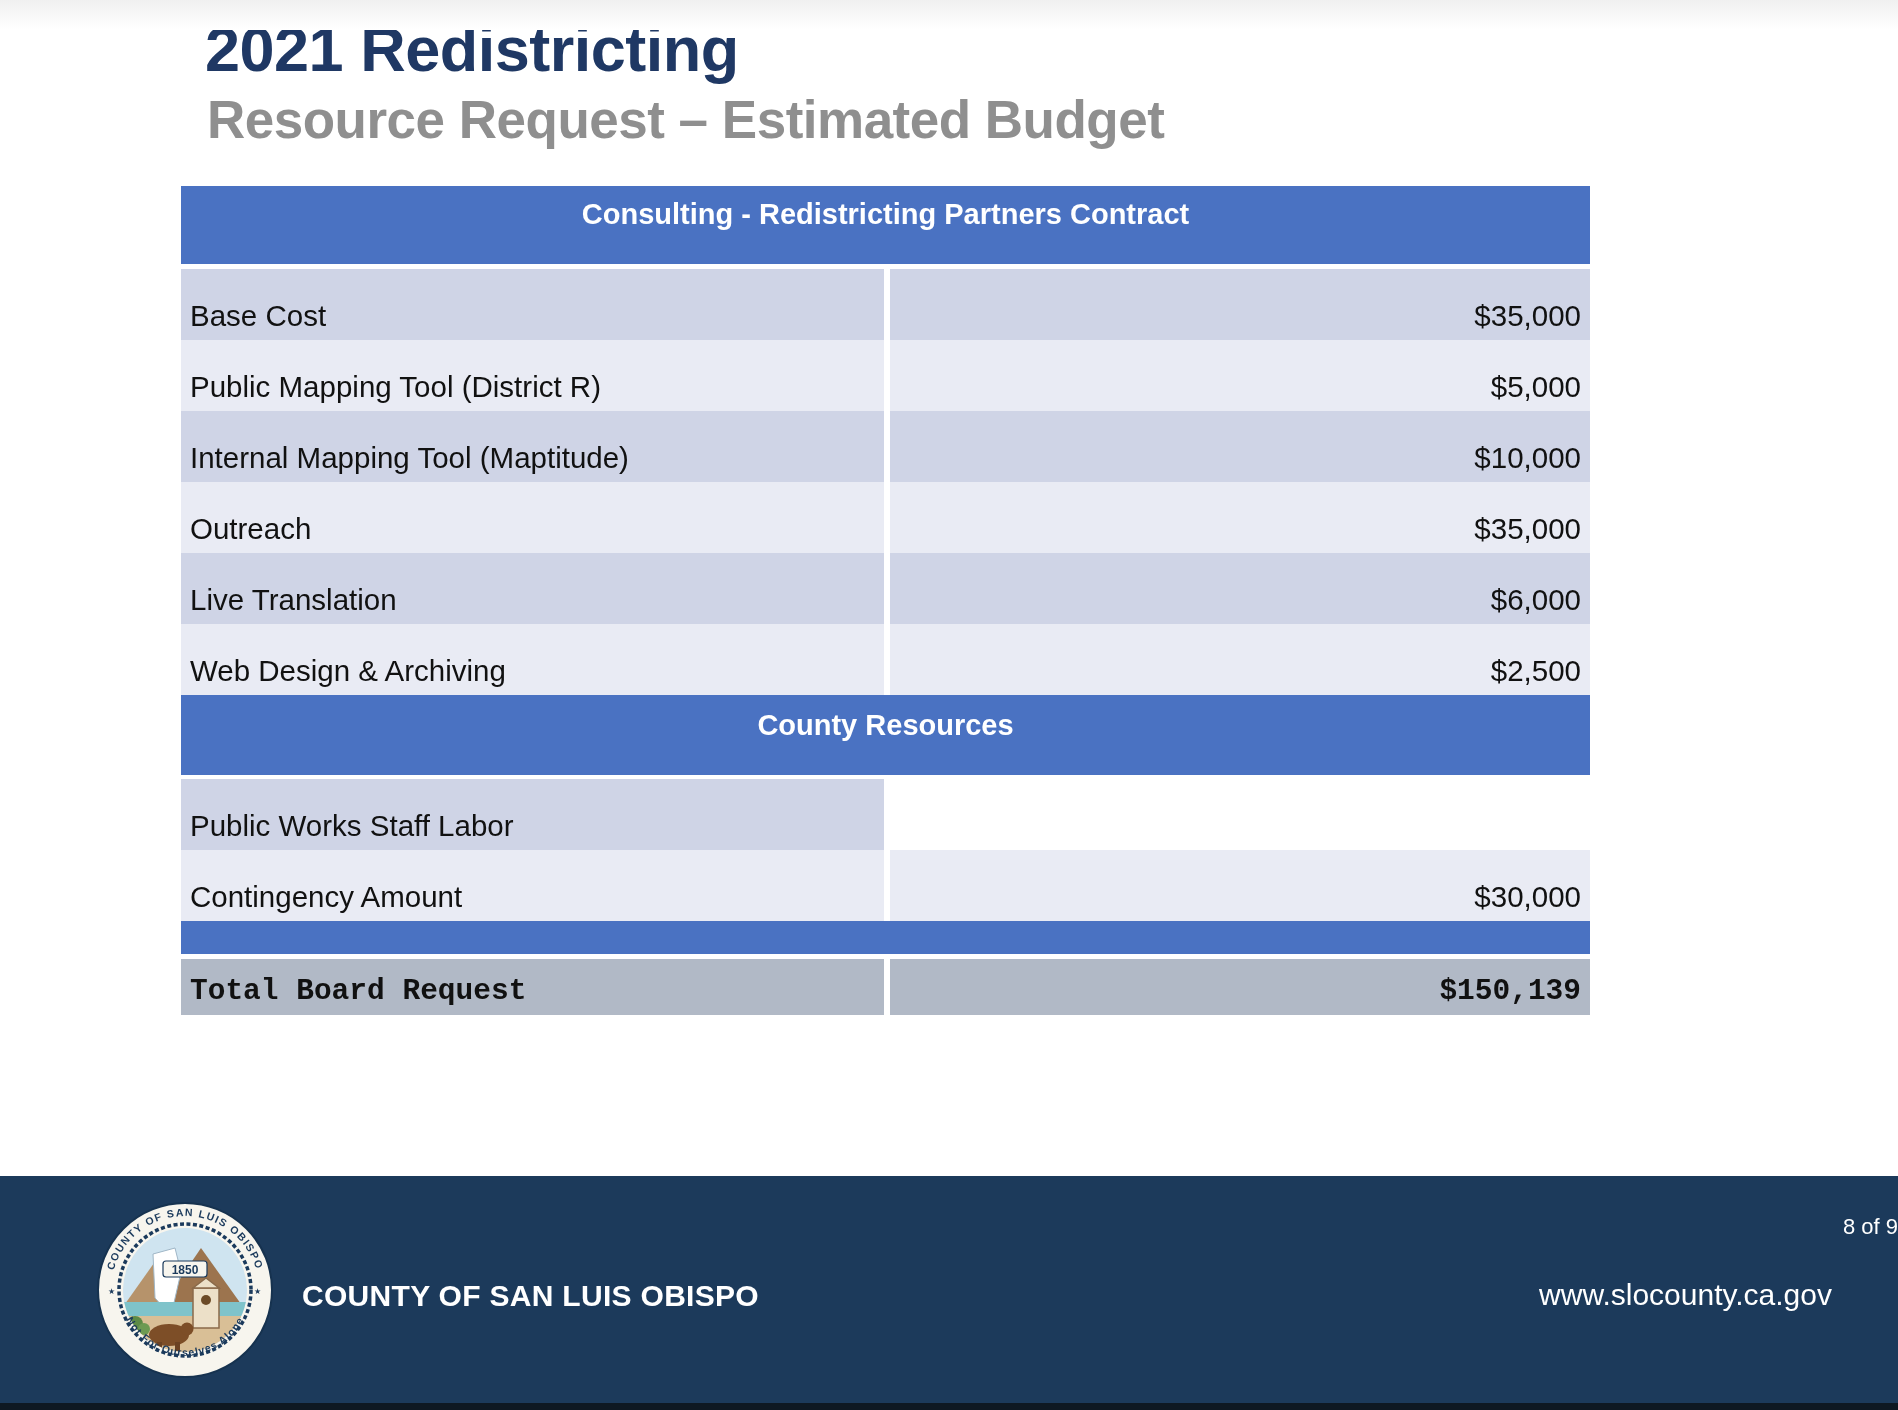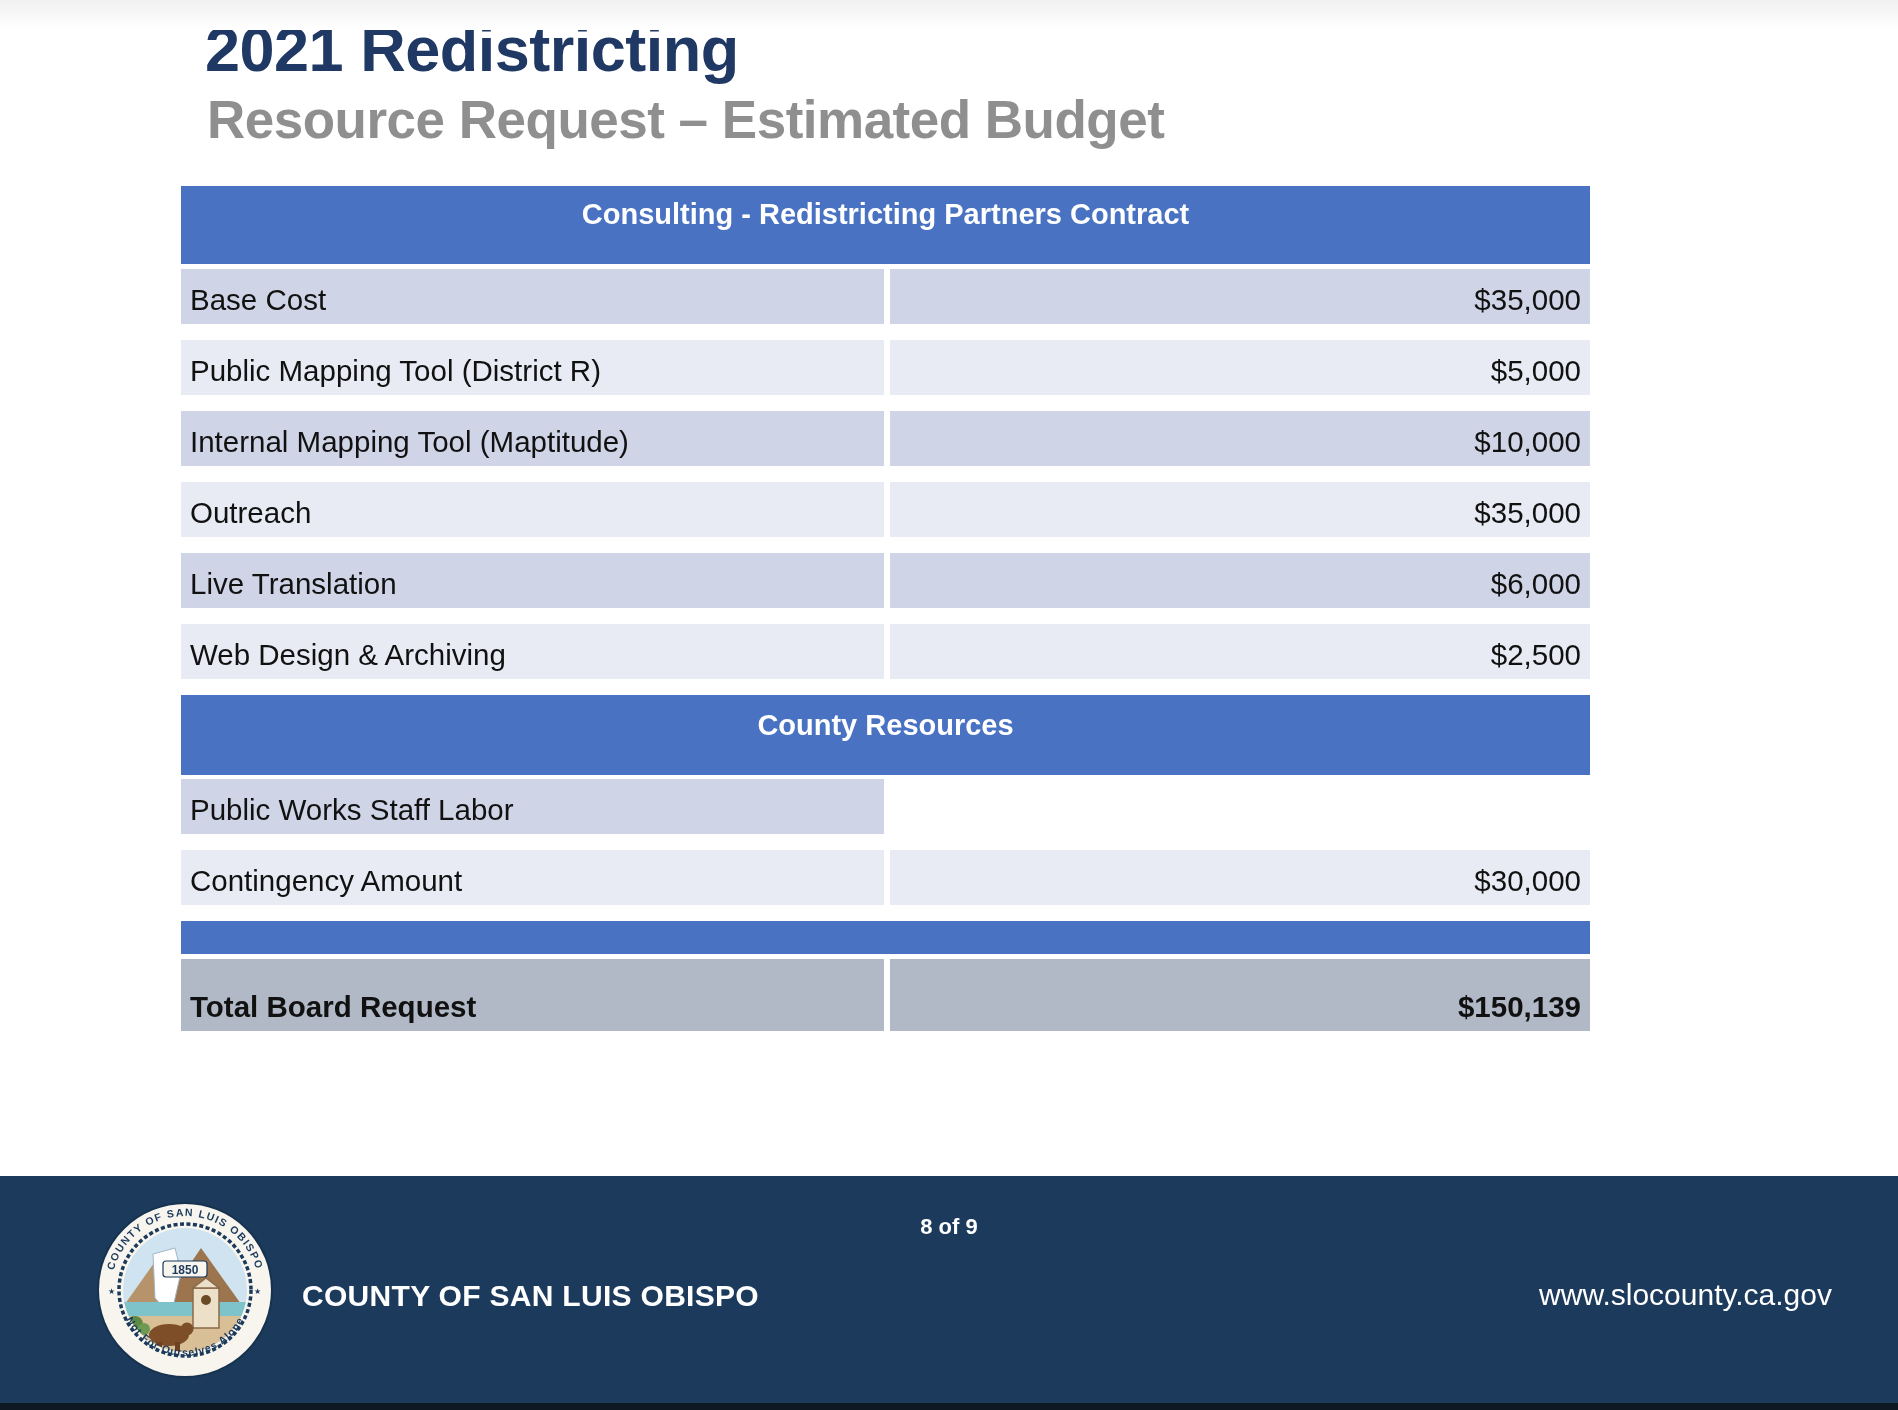--- a/index.html
+++ b/index.html
@@ -24,41 +24,41 @@
   
   .budget-table{margin:37px 0 0 181px;width:1409px;}
   .band{
     height:78px;margin-bottom:5px;background:#4a72c2;color:#ffffff;
     display:flex;justify-content:center;align-items:flex-end;
     font-size:29px;font-weight:700;padding-bottom:33px;box-sizing:border-box;
   }
   .band.header2{height:80px;margin-bottom:4px;}
   .band.spacer{height:33px;margin-bottom:5px;padding:0;}
   .trow{
-    display:flex;height:55px;margin-bottom:16px;background:#ffffff;
+    display:flex;height:71px;margin-bottom:0;background:#ffffff;
   }
   .trow .cell{
     display:flex;align-items:flex-end;box-sizing:border-box;
     font-size:29.5px;color:#111111;padding-bottom:7px;
   }
   .trow .cell.label{width:703px;padding-left:9px;margin-right:6px;}
   .trow .cell.amount{flex:1;justify-content:flex-end;padding-right:9px;padding-left:32px;}
   .trow.dark .cell{background:#cfd4e6;}
   .trow.light .cell{background:#e9ebf4;}
   .trow.bold .cell{font-weight:700;}
-  .trow.total{height:72px;margin-bottom:0;}
+  .trow.total{height:56px;margin-bottom:0;font-family:Liberation Mono, monospace;}
   .trow.total .cell{background:#b1b9c6;font-weight:700;}
   
   .footer{
     position:absolute;left:0;top:1176px;width:1898px;height:227px;
     background:#1c3a5b;color:#ffffff;
   }
   .page-indicator{
-    position:absolute;top:38px;left:0;width:100%;text-align:center;
-    font-size:22px;font-weight:700;
+    position:absolute;top:38px;left:0;width:100%;text-align:right;
+    font-size:22px;font-weight:400;
   }
   .org-name{
     position:absolute;top:103px;left:302px;
     font-size:30px;font-weight:700;letter-spacing:0.3px;
   }
   .website{
     position:absolute;top:102px;right:66px;
     font-size:30px;font-weight:400;
   }
   .seal{position:absolute;top:26px;left:97px;width:176px;height:176px;}

